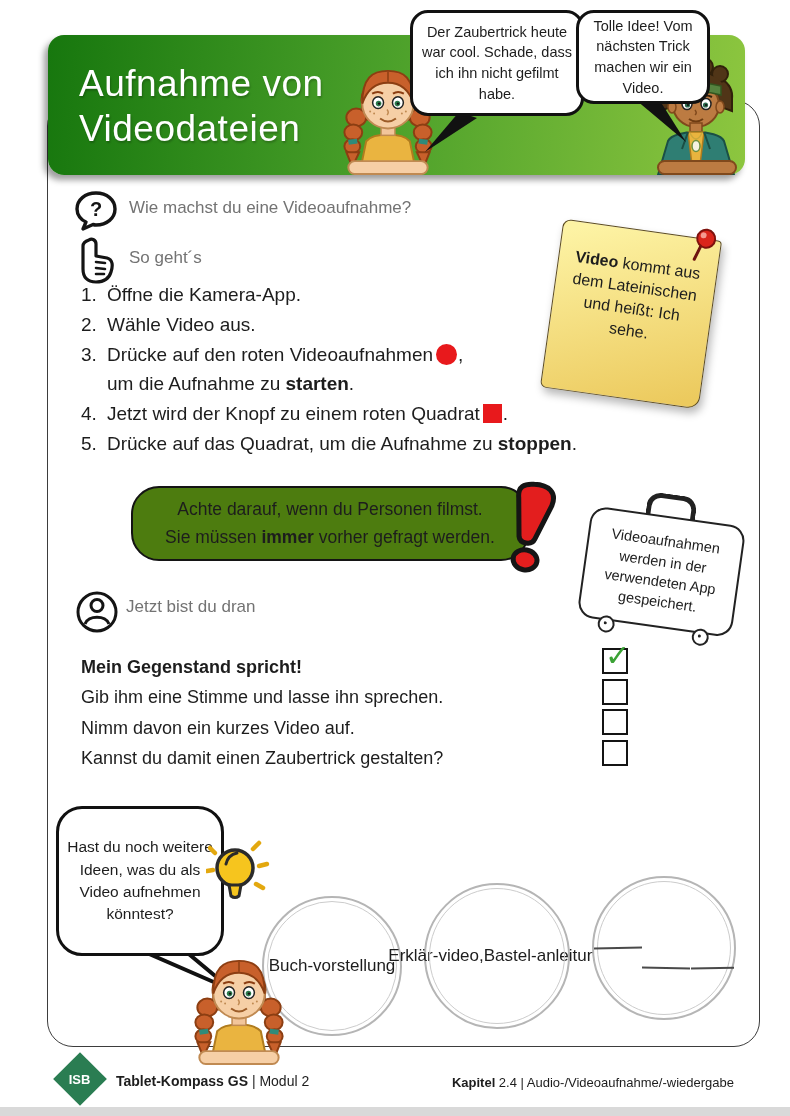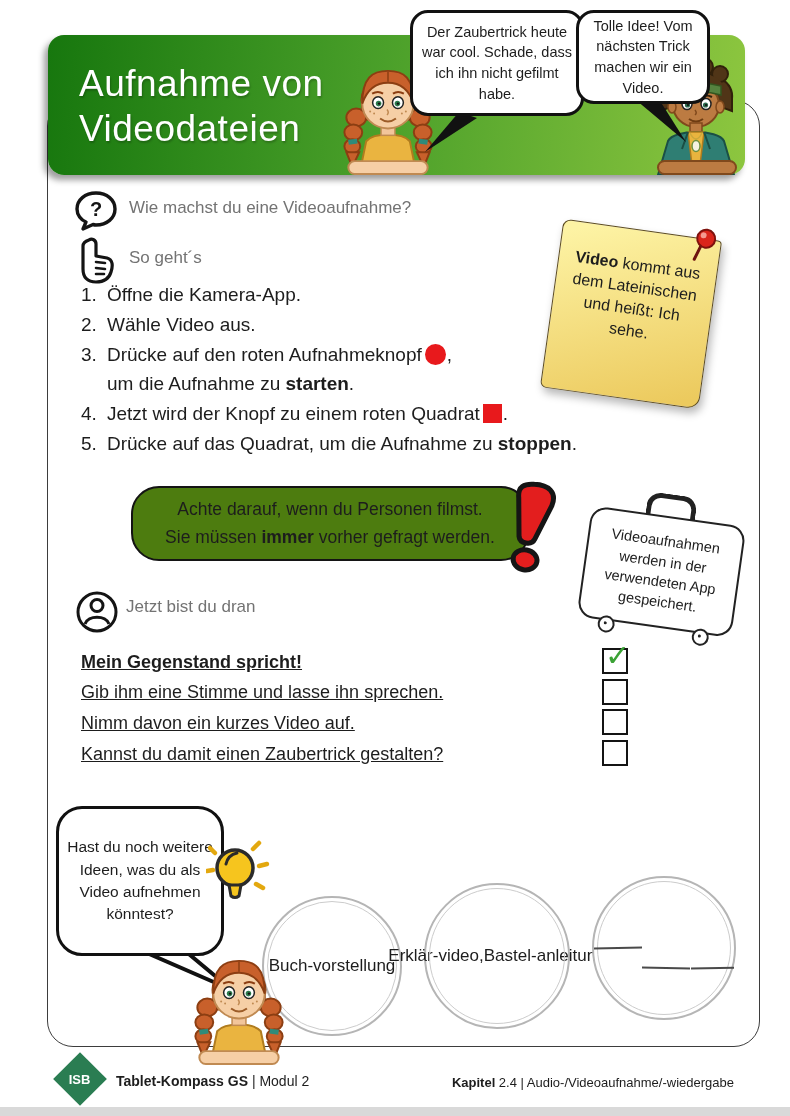--- a/index.html
+++ b/index.html
@@ -58,21 +58,21 @@
         border-bottom:none;border-radius:14px 14px 0 0;box-sizing:border-box;}
   .case-body{position:absolute;left:0;top:24px;width:156px;height:112px;border:2.5px solid #222;
         border-radius:16px;background:#fff;display:flex;align-items:center;justify-content:center;
         text-align:center;font-size:14.5px;line-height:1.4;padding:4px;box-sizing:border-box;}
   .wheel{position:absolute;bottom:4px;width:13px;height:13px;border:2px solid #222;border-radius:50%;
         background:#fff;}
   .wheel::after{content:"";position:absolute;left:4px;top:4px;width:3px;height:3px;border-radius:50%;background:#222;}
 
   
   .checklist{position:absolute;left:81px;top:647px;width:560px;z-index:2;}
-  .cl-row{position:relative;height:30.6px;display:flex;align-items:center;font-size:18px;text-decoration:underline;}
+  .cl-row{position:relative;height:30.6px;display:flex;align-items:flex-end;font-size:18px;}
   .cl-bold{font-weight:700;}
   .cb{position:absolute;left:521px;top:1px;width:26px;height:26px;border:2.2px solid #141414;
         background:#fff;box-sizing:border-box;}
   .check-glyph{position:absolute;left:1px;top:-12px;font-size:30px;font-weight:700;color:#3ba235;
         font-family:"DejaVu Sans",sans-serif;}
 
   
   .idea-bubble{position:absolute;left:56px;top:806px;width:168px;height:150px;border:3.5px solid #111;
         border-radius:26px;background:#fff;display:flex;align-items:center;justify-content:center;
         text-align:center;font-size:15.5px;line-height:1.45;padding:6px;z-index:3;box-sizing:border-box;}
@@ -214,21 +214,21 @@
       <span class="step-num">1.</span>
       <span>Öffne die Kamera-App.</span>
     </div>
     <div class="step-line">
       <span class="step-num">2.</span>
       <span>Wähle Video aus.</span>
     </div>
     <div class="step-line">
       <span class="step-num">3.</span>
       <span>
-        <span>Drücke auf den roten Aufnahmeknopf</span><span class="dot-red"></span><span>,</span>
+        <span>Drücke auf den roten Videoaufnahmen</span><span class="dot-red"></span><span>,</span>
       </span>
     </div>
     <div class="step-line indent">
       <span>
         <span>um die Aufnahme zu </span><span class="bb">starten</span><span>.</span>
       </span>
     </div>
     <div class="step-line">
       <span class="step-num">4.</span>
       <span>

